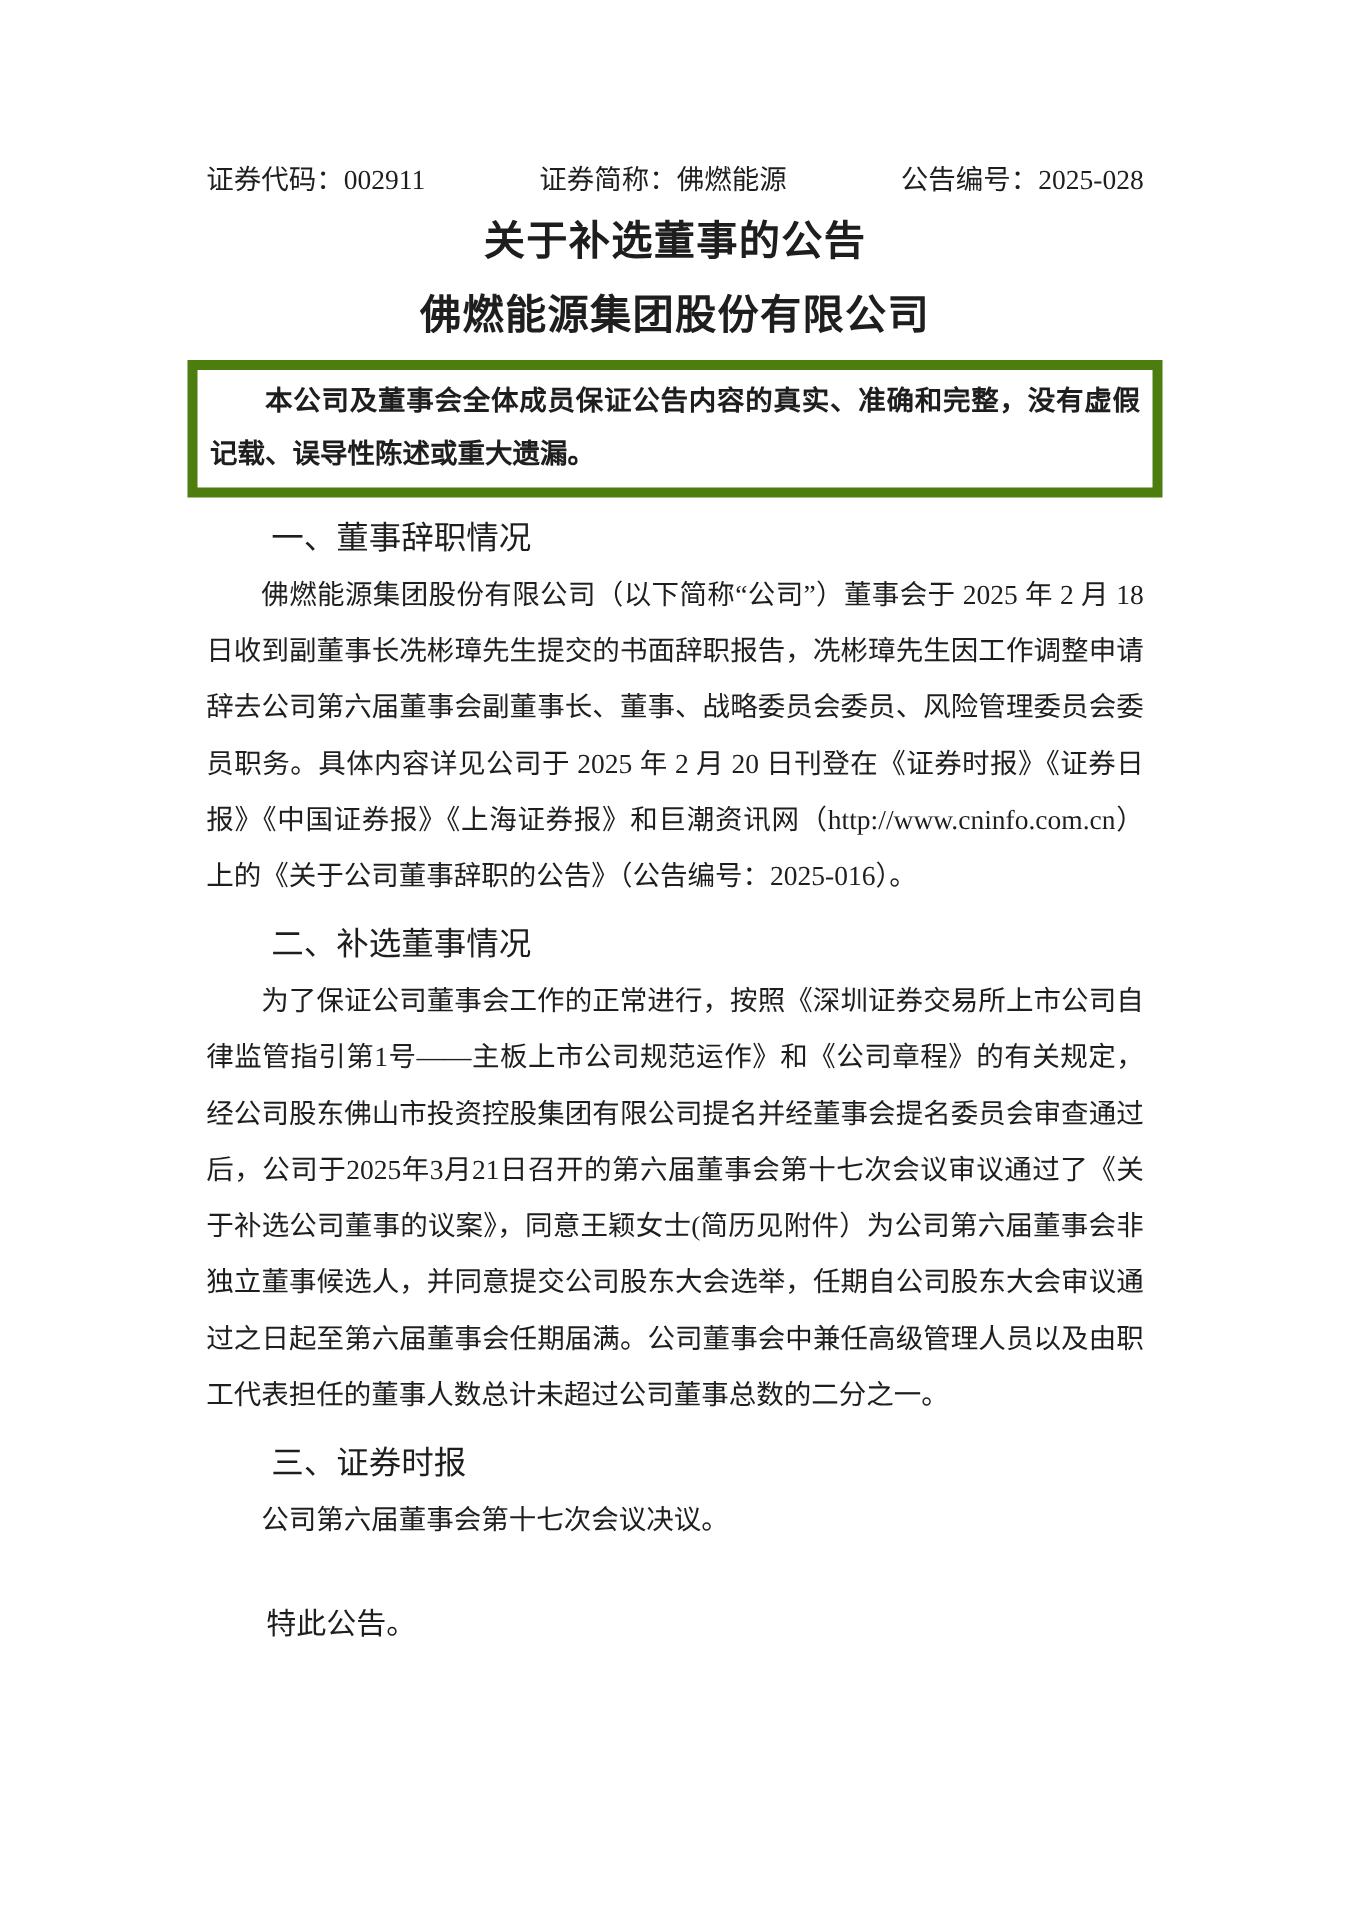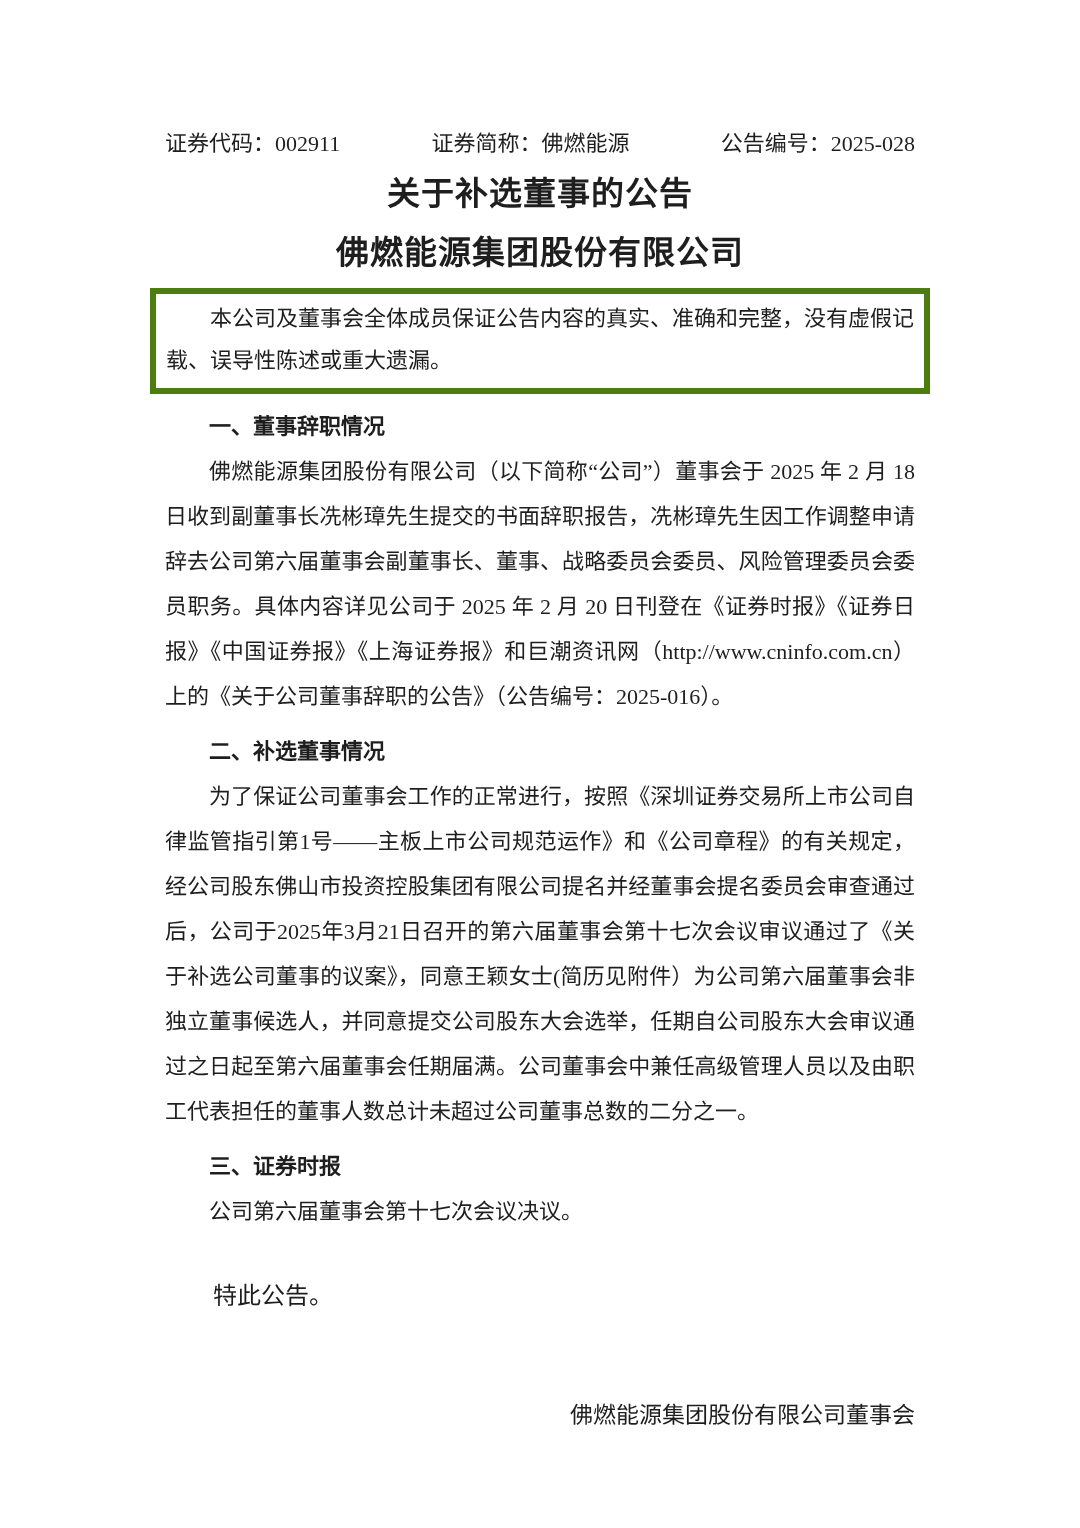--- a/index.html
+++ b/index.html
@@ -33,31 +33,31 @@
   .doc-title {
     text-align: center;
     font-size: 33px;
     font-weight: bold;
     line-height: 45px;
     margin-top: 14px;
     letter-spacing: 1px;
   }
   .disclaimer-box {
     margin: 12px -15px 0 -15px;
-    border: 6px solid #4d7c0f;
+    border: 8px solid #4d7c0f;
     padding: 4px 10px 6px 10px;
     font-size: 22px;
-    font-weight: normal;
+    font-weight: bold;
     line-height: 42px;
     text-indent: 2em;
     text-align: justify;
   }
   .section-heading {
-    font-size: 22px;
-    font-weight: bold;
+    font-size: 26px;
+    font-weight: normal;
     line-height: 45px;
     text-indent: 2em;
     margin: 10px 0 0 0;
   }
   .body-para {
     font-size: 22px;
     line-height: 45px;
     text-indent: 2em;
     text-align: justify;
     margin: 0;
@@ -100,17 +100,16 @@
 
     <h3 class="section-heading">二、补选董事情况</h3>
     <p class="body-para">为了保证公司董事会工作的正常进行，按照《深圳证券交易所上市公司自律监管指引第1号——主板上市公司规范运作》和《公司章程》的有关规定，经公司股东佛山市投资控股集团有限公司提名并经董事会提名委员会审查通过后，公司于2025年3月21日召开的第六届董事会第十七次会议审议通过了《关于补选公司董事的议案》，同意王颖女士(简历见附件）为公司第六届董事会非独立董事候选人，并同意提交公司股东大会选举，任期自公司股东大会审议通过之日起至第六届董事会任期届满。公司董事会中兼任高级管理人员以及由职工代表担任的董事人数总计未超过公司董事总数的二分之一。</p>
 
     <h3 class="section-heading">三、证券时报</h3>
     <p class="body-para">公司第六届董事会第十七次会议决议。</p>
 
     <p class="closing-para">特此公告。</p>
 
     <div class="signature-block">
-      <div>佛燃能源集团股份有限公司董事会</div>
     </div>
 
   </div>
 </div>
 
 </body></html>

